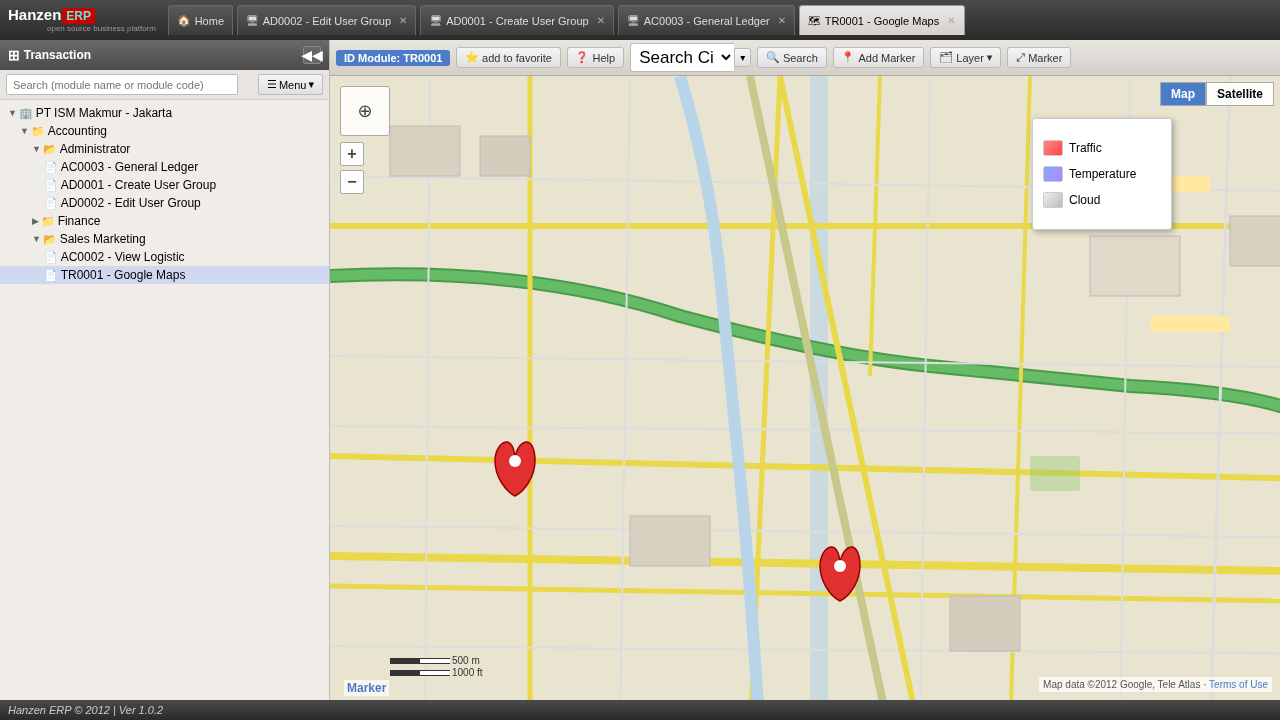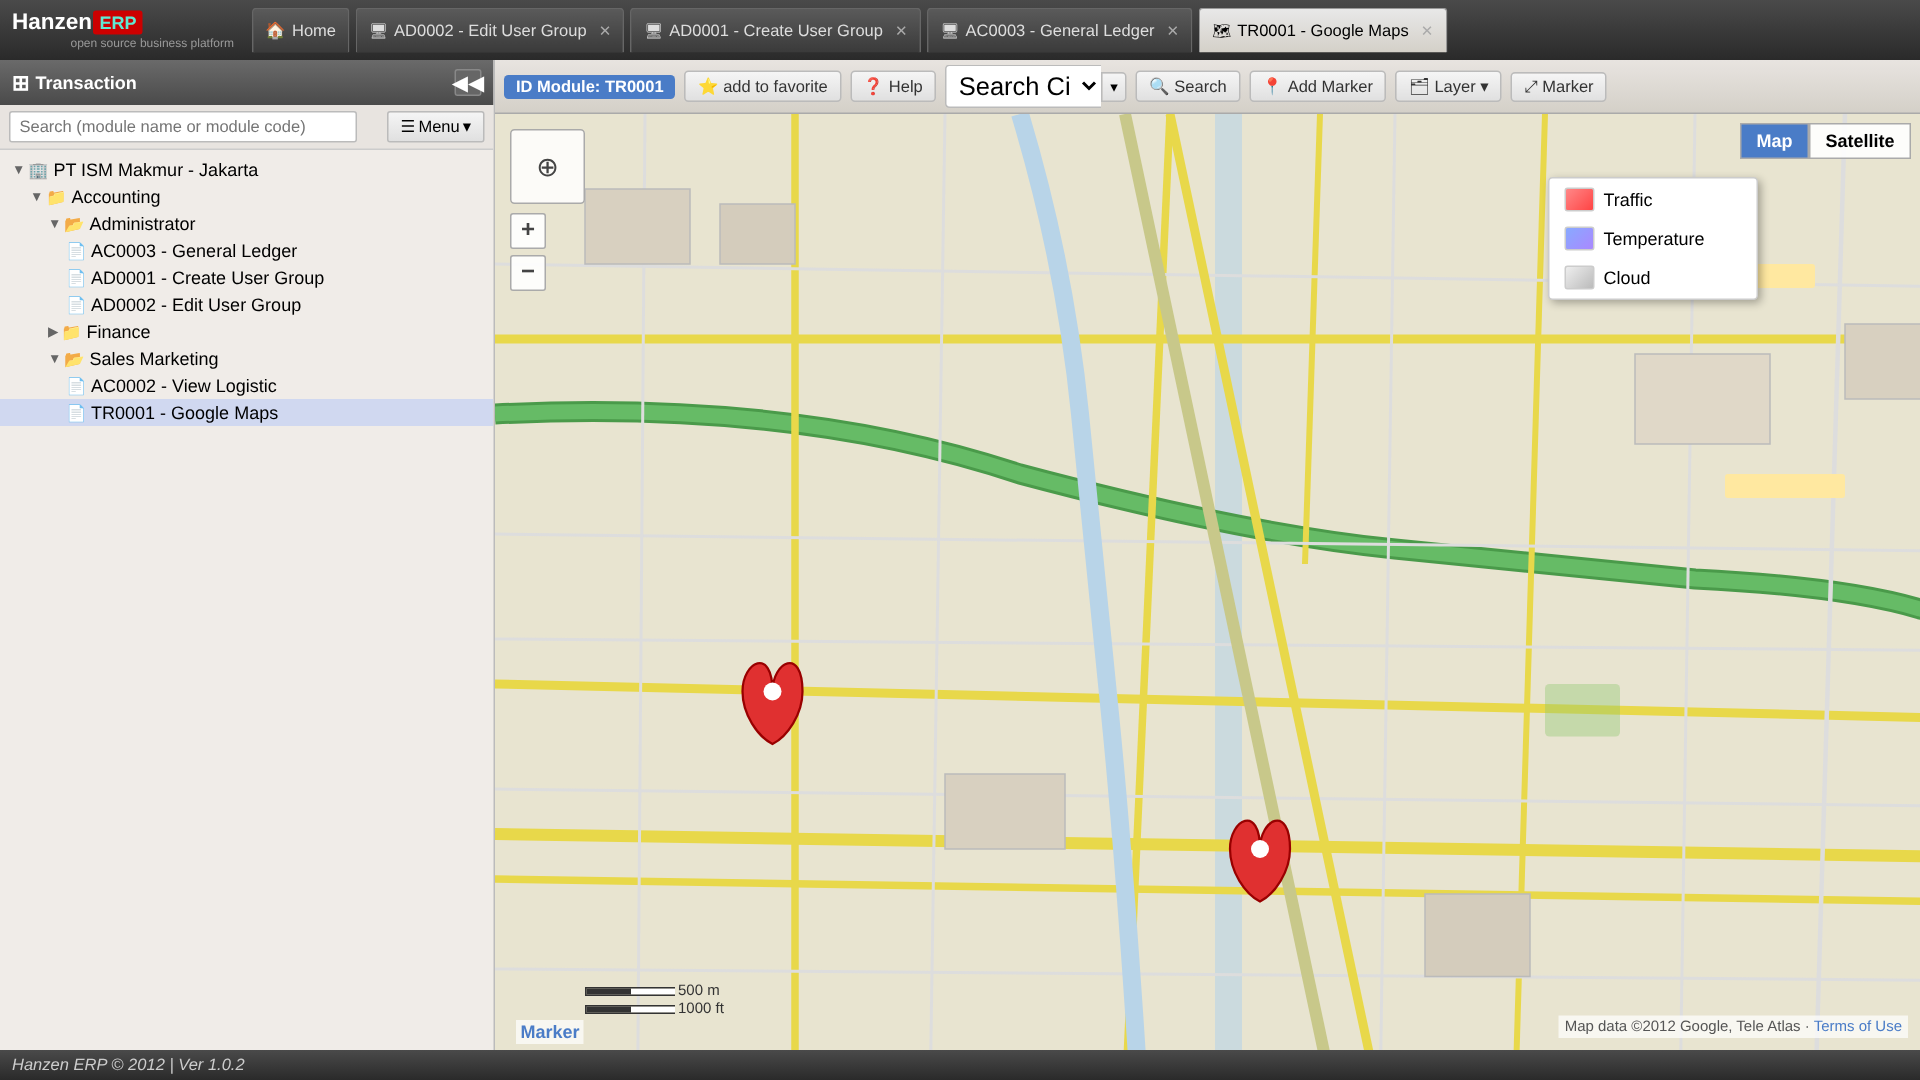--- a/index.html
+++ b/index.html
@@ -205,21 +205,21 @@
     #layer-dropdown {
       position: absolute;
       top: 42px;
       right: 108px;
       background: white;
       border: 1px solid #ccc;
       border-radius: 3px;
       box-shadow: 2px 2px 6px rgba(0,0,0,0.3);
       z-index: 100;
       width: 140px;
-      padding: 1px 0;
+      padding: 16px 0;
     }
     .layer-option {
       display: flex;
       align-items: center;
       gap: 6px;
       padding: 5px 10px;
       cursor: pointer;
       font-size: 12px;
     }
     .layer-opt-icon {

